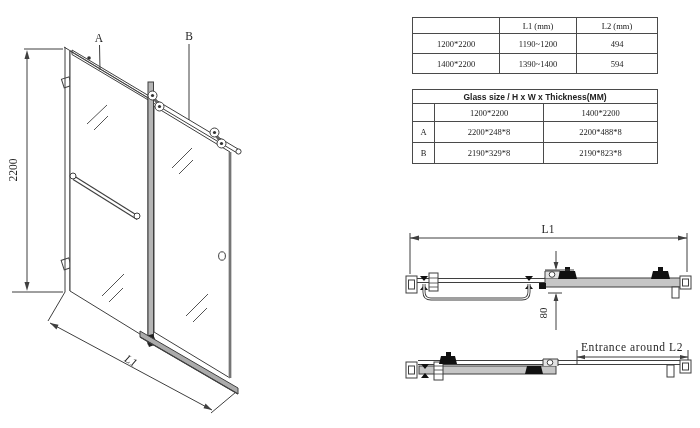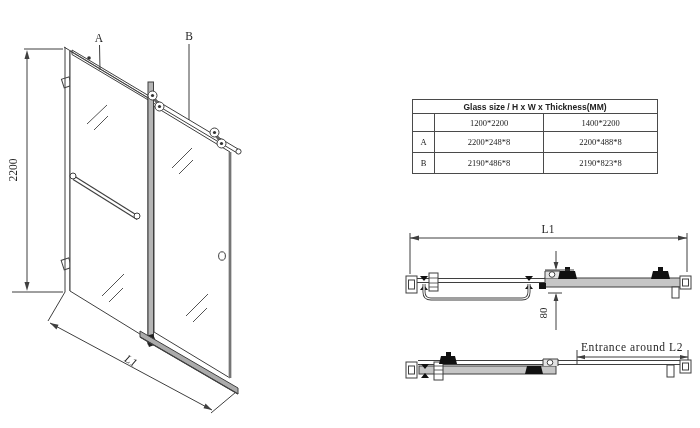--- a/index.html
+++ b/index.html
@@ -14,21 +14,21 @@
   .entr{font-family:"Liberation Serif", serif;font-size:11.5px;letter-spacing:0.6px;}
   .ltxt{font-family:"Liberation Serif", serif;font-size:11.5px;font-style:italic;}
 
   table{border-collapse:collapse;position:absolute;table-layout:fixed;background:#fff;}
   td{border:1px solid #4a4a4a;text-align:center;vertical-align:middle;
      font-family:"Liberation Serif", serif;font-size:8.5px;color:#222;
      padding:0;overflow:hidden;white-space:nowrap;}
   #size-table{left:412px;top:17px;width:245px;}
   #size-table td{height:19px;}
   #size-table tr.hdr td{height:15px;}
-  #glass-table{left:412px;top:99px;width:245px;border-radius:17px;}
+  #glass-table{left:412px;top:89px;width:245px;border-radius:17px;}
   #glass-table td{height:20px;}
   #glass-table tr.title td{height:13px;font-family:"Liberation Sans", sans-serif;
       font-weight:600;font-size:8.5px;}
   #glass-table tr.hdr td{height:17px;}
 </style>
 </head>
 <body>
 
 <div id="stage">
 
@@ -186,20 +186,44 @@
 
     <text x="99" y="42" class="dimtxt" text-anchor="middle">A</text>
     <text x="189" y="40" class="dimtxt" text-anchor="middle">B</text>
     <text x="17" y="170" class="dimtxt" text-anchor="middle" transform="rotate(-90 17 170)">2200</text>
     <text x="129" y="364" class="ltxt" text-anchor="middle" transform="rotate(31 129 364)">L1</text>
     <text x="548" y="233" class="dimtxt" text-anchor="middle">L1</text>
     <text x="547" y="313" class="dimtxt-small" text-anchor="middle" transform="rotate(-90 547 313)">80</text>
     <text x="632" y="351" class="entr" text-anchor="middle">Entrance around L2</text>
   </svg>
 
+  <table id="size-table">
+    <colgroup>
+        <col style="width:87px">
+        <col style="width:77px">
+        <col style="width:81px">
+      </colgroup>
+    <tbody>
+        <tr class="hdr">
+      <td></td>
+      <td>L1 (mm)</td>
+      <td>L2 (mm)</td>
+    </tr>
+    <tr>
+      <td>1200*2200</td>
+      <td>1190~1200</td>
+      <td>494</td>
+    </tr>
+    <tr>
+      <td>1400*2200</td>
+      <td>1390~1400</td>
+      <td>594</td>
+    </tr>
+  </tbody>
+    </table>
 
   <table id="glass-table">
     <colgroup>
         <col style="width:22px">
         <col style="width:109px">
         <col style="width:114px">
       </colgroup>
     <tbody>
         <tr class="title">
       <td colspan="3">Glass size / H x W x Thickness(MM)</td>
@@ -209,19 +233,19 @@
       <td>1200*2200</td>
       <td>1400*2200</td>
     </tr>
     <tr>
       <td>A</td>
       <td>2200*248*8</td>
       <td>2200*488*8</td>
     </tr>
     <tr>
       <td>B</td>
-      <td>2190*486*8</td>
+      <td>2190*329*8</td>
       <td>2190*823*8</td>
     </tr>
   </tbody>
     </table>
 
 </div>
 
 </body></html>

